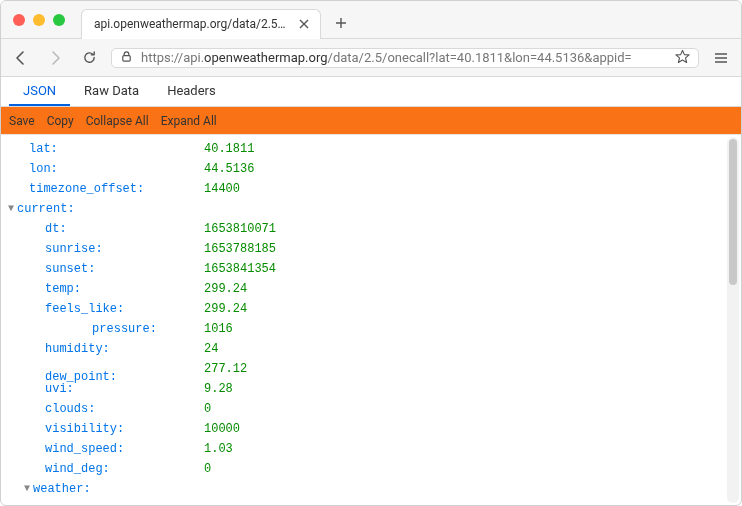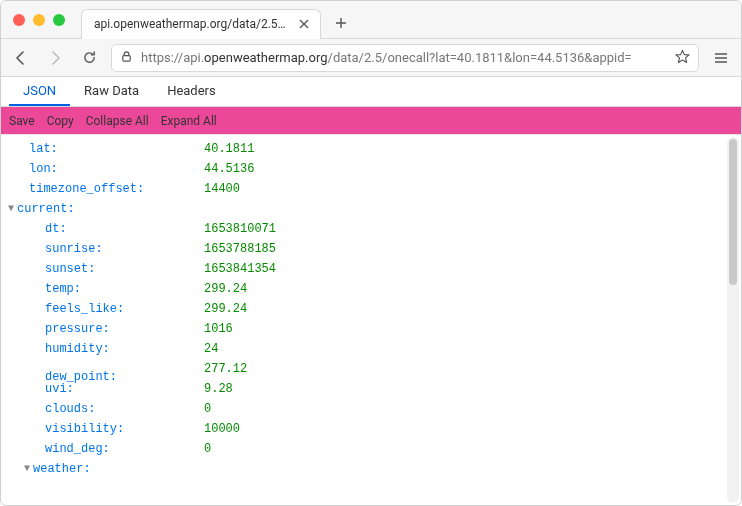--- a/index.html
+++ b/index.html
@@ -54,21 +54,21 @@
     border-bottom: 1px solid #d9d9d9;
     display: flex;
     align-items: center;
     padding: 0 8px;
     gap: 10px;
   }
   .nav-btn { width: 24px; height:24px; display:flex; align-items:center; justify-content:center; color:#555; }
   .nav-btn.disabled { color:#bbb; }
   .url-field {
     flex: 1;
-    height: 28px;
+    height: 20px;
     background: #fff;
     border: 1px solid #d9d9d9;
     border-radius: 5px;
     display: flex;
     align-items: center;
     padding: 0 8px;
     font-size: 13px;
     color: #777;
     gap: 8px;
     overflow: hidden;
@@ -101,21 +101,21 @@
   }
   
   .toolbar {
     height: 28px;
     display:flex;
     align-items:center;
     padding: 0 8px;
     gap: 12px;
     border-bottom: 1px solid #e5e5e5;
     font-size: 12px;
-    background: #ec4899;
+    background: #f97316;
   }
   .toolbar span { cursor: default; color:#333; }
   .filter {
     display:flex;
     align-items:center;
     gap:5px;
     color:#999;
     border-left: 1px solid #ddd;
     padding-left: 10px;
     flex:1;
@@ -233,25 +233,26 @@
 <div class="content">
   <div class="row pad0"><span class="twisty"></span><span class="key keycol" style="display: inline-block; width: 175px;">lat:</span><span class="num">40.1811</span></div>
   <div class="row pad0"><span class="twisty"></span><span class="key keycol" style="display: inline-block; width: 175px;">lon:</span><span class="num">44.5136</span></div>
   <div class="row pad0"><span class="twisty"></span><span class="key keycol" style="display: inline-block; width: 175px;">timezone_offset:</span><span class="num">14400</span></div>
   <div class="row" style="padding-left:0"><span class="twisty">▼</span><span class="key">current:</span></div>
   <div class="row pad1"><span class="twisty"></span><span class="key keycol1" style="display: inline-block; width: 159px;">dt:</span><span class="num">1653810071</span></div>
   <div class="row pad1"><span class="twisty"></span><span class="key keycol1" style="display: inline-block; width: 159px;">sunrise:</span><span class="num">1653788185</span></div>
   <div class="row pad1"><span class="twisty"></span><span class="key keycol1" style="display: inline-block; width: 159px;">sunset:</span><span class="num">1653841354</span></div>
   <div class="row pad1"><span class="twisty"></span><span class="key keycol1" style="display: inline-block; width: 159px;">temp:</span><span class="num">299.24</span></div>
   <div class="row pad1"><span class="twisty"></span><span class="key keycol1" style="display: inline-block; width: 159px;">feels_like:</span><span class="num">299.24</span></div>
-  <div class="row pad1"><span class="twisty"></span><span class="key keycol1" style="display: inline-block; width: 159px;">pressure:</span><span class="num">1016</span></div>
+  <div class="row pad1"><span class="twisty"></span><span class="key keycol1" style="display: inline-block; width: 159px; text-align: center;">pressure:</span><span class="num">1016</span></div>
   <div class="row pad1"><span class="twisty"></span><span class="key keycol1" style="display: inline-block; width: 159px;">humidity:</span><span class="num">24</span></div>
   <div class="row pad1"><span class="twisty"></span><span class="key keycol1" style="display: inline-block; width: 159px; margin-top: 16px;">dew_point:</span><span class="num">277.12</span></div>
   <div class="row pad1"><span class="twisty"></span><span class="key keycol1" style="display: inline-block; width: 159px;">uvi:</span><span class="num">9.28</span></div>
   <div class="row pad1"><span class="twisty"></span><span class="key keycol1" style="display: inline-block; width: 159px;">clouds:</span><span class="num">0</span></div>
   <div class="row pad1"><span class="twisty"></span><span class="key keycol1" style="display: inline-block; width: 159px;">visibility:</span><span class="num">10000</span></div>
+  <div class="row pad1"><span class="twisty"></span><span class="key keycol1" style="display: inline-block; width: 159px;">wind_speed:</span><span class="num">1.03</span></div>
   <div class="row pad1"><span class="twisty"></span><span class="key keycol1" style="display: inline-block; width: 159px;">wind_deg:</span><span class="num">0</span></div>
   <div class="row" style="padding-left:16px"><span class="twisty">▼</span><span class="key">weather:</span></div>
 
   <div class="scrollbar">
     <div class="scrollthumb"></div>
   </div>
 </div>
 
 </body></html>

